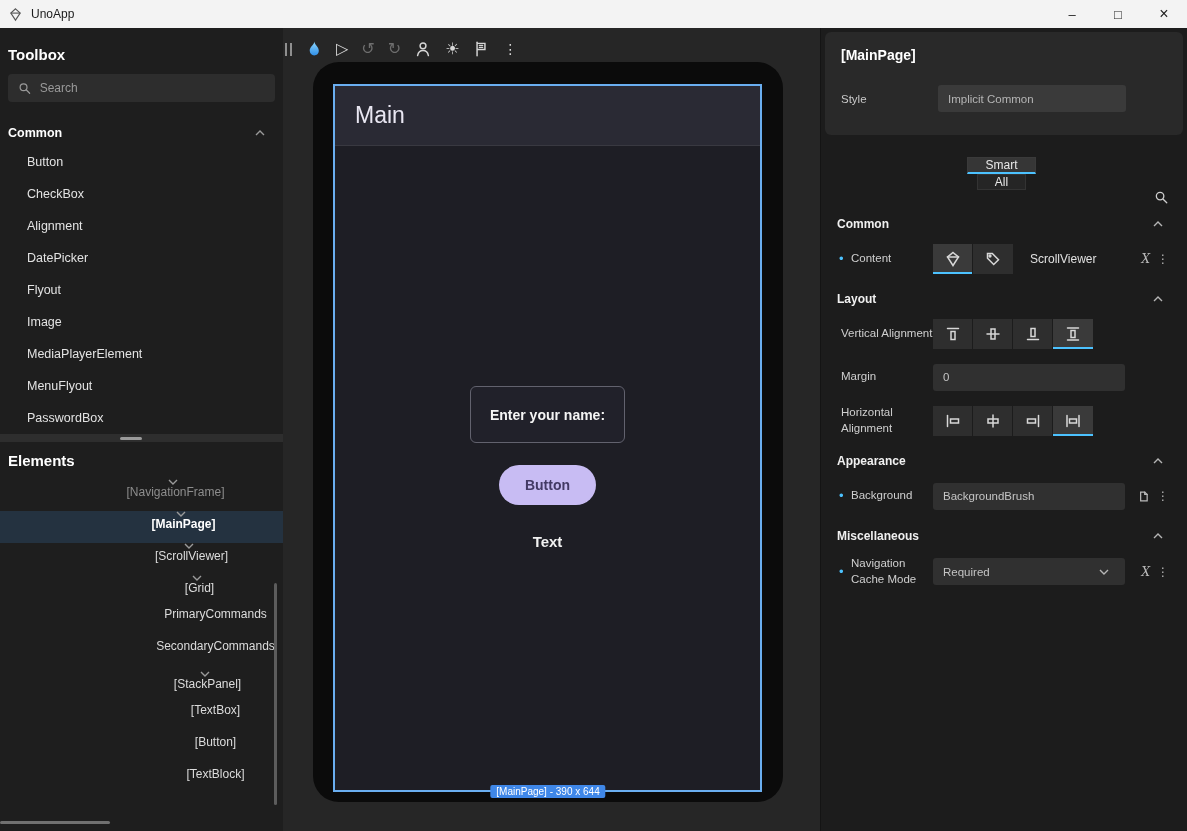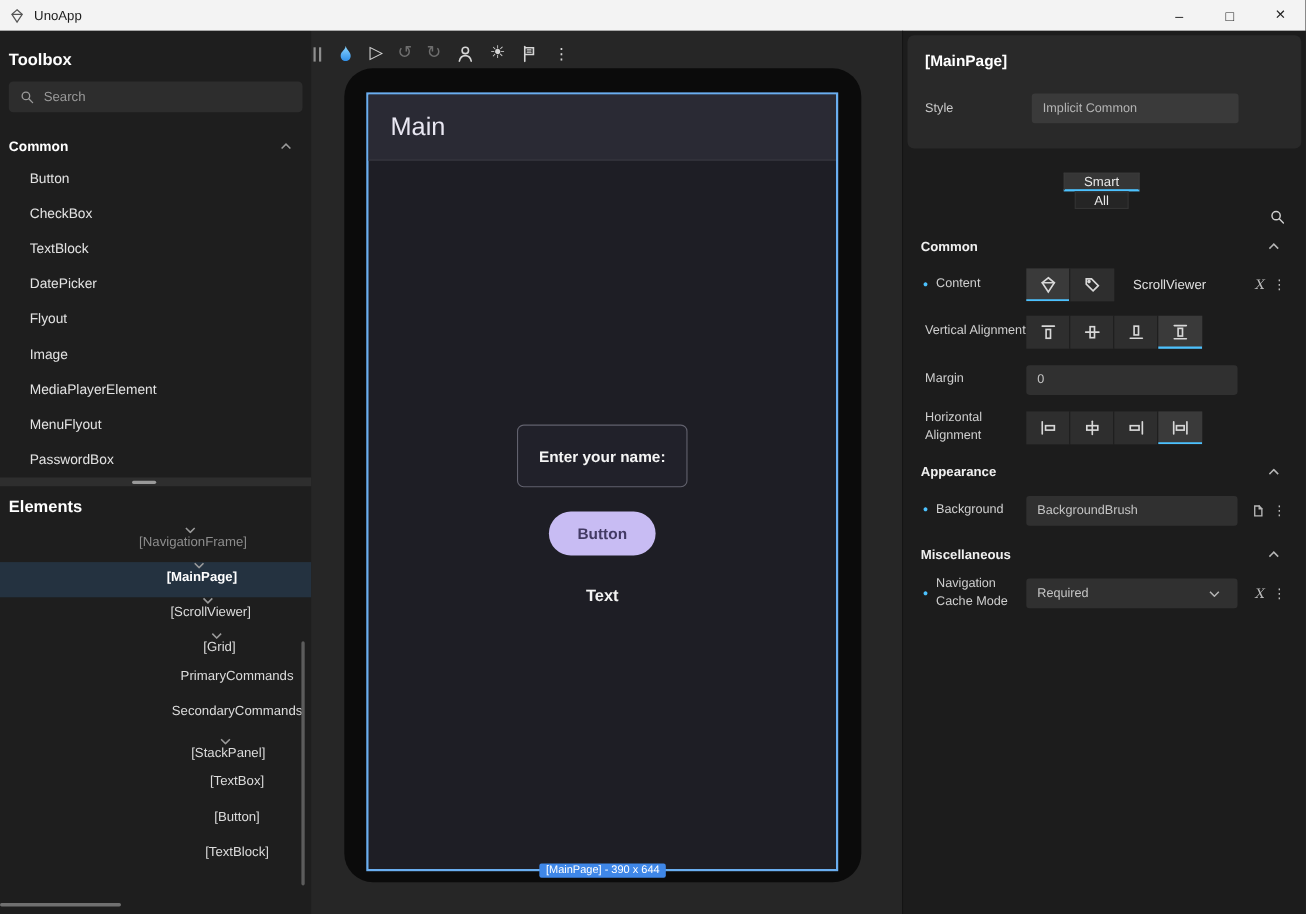--- a/index.html
+++ b/index.html
@@ -127,21 +127,21 @@
       </div>
       <div class="common-row">
         <span class="sec-label">Common</span>
         <svg class="chev up" viewBox="0 0 10 6">
           <path d="M1 1l4 4 4-4" fill="none" stroke="currentColor" stroke-width="1.4"></path>
         </svg>
       </div>
       <div class="tool-list">
           <div class="tool-item">Button</div>
           <div class="tool-item">CheckBox</div>
-          <div class="tool-item">TextBlock</div>
+          <div class="tool-item">Alignment</div>
           <div class="tool-item">DatePicker</div>
           <div class="tool-item">Flyout</div>
           <div class="tool-item">Image</div>
           <div class="tool-item">MediaPlayerElement</div>
           <div class="tool-item">MenuFlyout</div>
           <div class="tool-item">PasswordBox</div>
         </div>
       <div class="h-strip">
           <div class="thumb"></div>
         </div>
@@ -298,20 +298,26 @@
             </svg>
           </div>
         </div>
         <span class="content-value">ScrollViewer</span>
         <div class="row-icons">
           <span class="x-icon">X</span>
           <span class="kebab-sm">⋮</span>
         </div>
       </div>
 
+      <div class="sec-head">
+        <span class="sec-label">Layout</span>
+        <svg class="chev up" viewBox="0 0 10 6">
+            <path d="M1 1l4 4 4-4" fill="none" stroke="#b5b5b5" stroke-width="1.4"></path>
+          </svg>
+      </div>
       <div class="prop-row">
         <div class="prop-label"><span>Vertical Alignment</span></div>
         <div class="align-group">
           <div class="align-btn">
             <svg class="line-icon" viewBox="0 0 16 16">
                 <path d="M2.5 2.5h11"></path>
                 <rect x="6" y="5.5" width="4" height="8"></rect>
               </svg>
           </div>
           <div class="align-btn">

